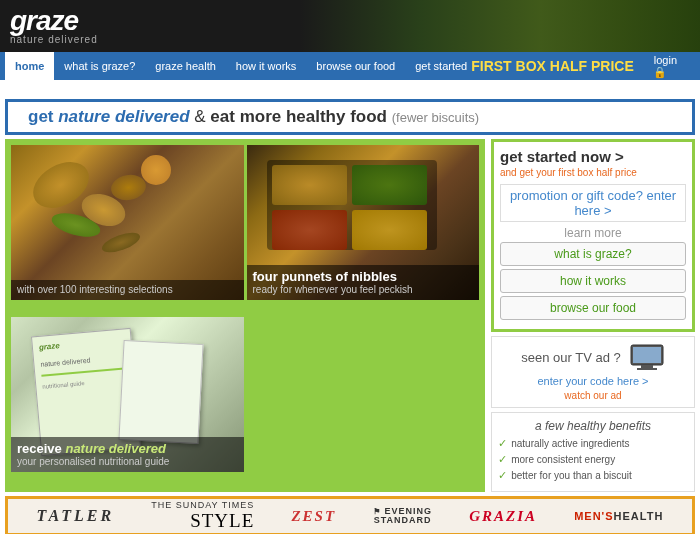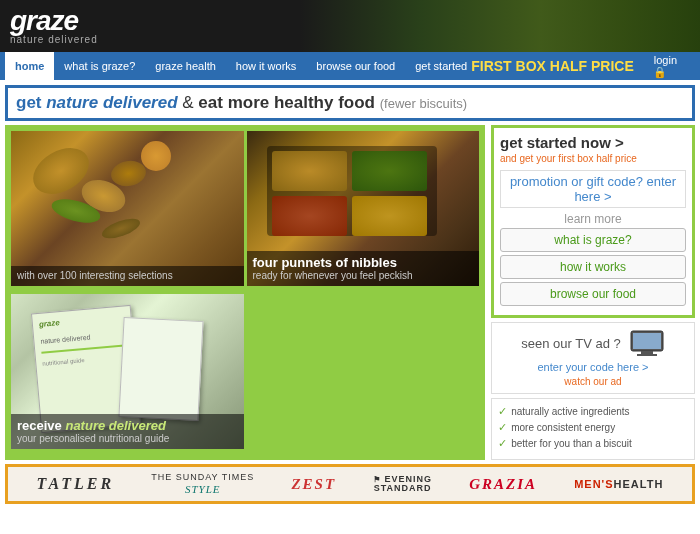--- a/index.html
+++ b/index.html
@@ -72,22 +72,22 @@
     .nav-login {
       color: #fff;
       font-size: 11px;
       padding: 0 10px;
       cursor: pointer;
     }
 
     
     #headline-bar {
       border: 3px solid #2c6cb0;
-      margin: 5px 5px 4px 5px;
-      padding: 5px 8px;
+      margin: 19px 5px 4px 5px;
+      padding: 5px 20px;
       font-size: 17px;
       color: #333;
       background: #fff;
       line-height: 1.2;
     }
     #headline-bar .get { color: #2c6cb0; font-weight: bold; }
     #headline-bar .nature { color: #2c6cb0; font-style: italic; font-weight: bold; }
     #headline-bar .amp { color: #333; }
     #headline-bar .eat { color: #333; font-weight: bold; }
     #headline-bar .more-healthy { color: #333; font-weight: bold; }
@@ -420,39 +420,42 @@
           <rect x="4" y="4" width="28" height="16" fill="#88aacc"></rect>
           <rect x="12" y="22" width="12" height="3" fill="#555"></rect>
           <rect x="8" y="25" width="20" height="2" fill="#555"></rect>
         </svg>
       </div>
       <div id="tv-code">enter your code here &gt;</div>
       <div id="watch-ad">watch our ad</div>
     </div>
 
     <div id="benefits-box">
+      <div id="benefits-title">
+        <em>a few healthy benefits</em>
+      </div>
       <div class="benefit-item">
         <span class="benefit-check">✓</span>
         <span>naturally active ingredients</span>
       </div>
       <div class="benefit-item">
         <span class="benefit-check">✓</span>
         <span>more consistent energy</span>
       </div>
       <div class="benefit-item">
         <span class="benefit-check">✓</span>
         <span>better for you than a biscuit</span>
       </div>
     </div>
 
   </div>
 </div>
 
 <div id="footer">
   <div class="footer-logo tatler">Tatler</div>
-  <div class="footer-logo style" style="text-align:center;font-size:9px;line-height:1.2;">THE SUNDAY TIMES<br><span style="font-size:11px;font-style:italic;font-family:Georgia,serif;color:#0f766e;">style</span></div>
+  <div class="footer-logo style" style="text-align:right;font-size:9px;line-height:1.2;">THE SUNDAY TIMES<br><span style="font-size:19px;font-family:Georgia,serif;color:#000000;">style</span></div>
   <div class="footer-logo zest">Zest</div>
   <div class="footer-logo evening">
     <span style="font-size:8px;">⚑ </span>Evening<br>Standard
   </div>
   <div class="footer-logo grazia">GRAZIA</div>
   <div class="footer-logo menshealth">Men's<span style="color:#333;">Health</span></div>
 </div>
 
 </body></html>

